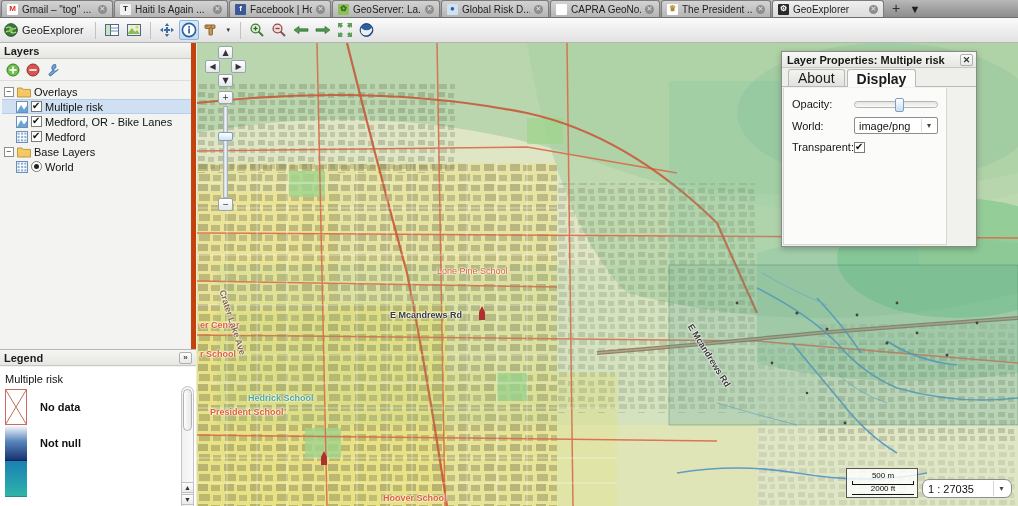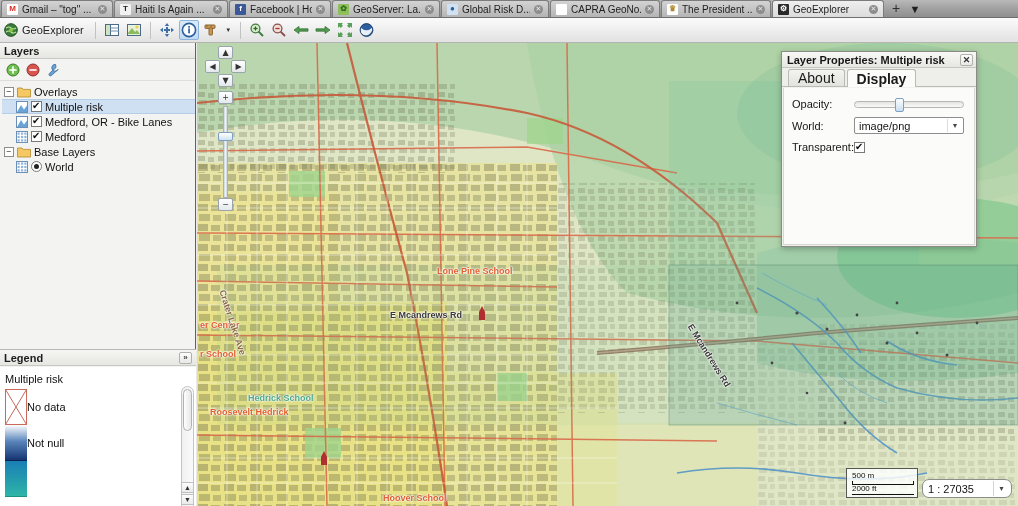--- a/index.html
+++ b/index.html
@@ -105,21 +105,21 @@
     position: absolute; left: 0; top: 43px;
     width: 1018px; height: 463px;
     background: #e9e9e9;
   }
 
   
   #leftpanel {
     position: absolute; left: 0; top: 0;
     width: 196px; height: 463px;
     background: #f3f3f1;
-    border-right: 1px solid #c2410c;
+    border-right: 5px solid #c2410c;
   }
   .panel-head {
     height: 16px;
     background: linear-gradient(to bottom,#f6f6f4,#e6e6e2);
     border-bottom: 1px solid #c8c8c4;
     display: flex; align-items: center;
     padding: 0 4px;
     font-size: 11px; font-weight: bold; color: #1c1c1c;
   }
   .panel-head .spacer { flex: 1; }
@@ -212,21 +212,21 @@
     padding-left: 5px;
   }
   .swatch-row {
     display: flex; align-items: center;
     height: 36px;
   }
   .swatch {
     width: 22px; height: 36px; flex: 0 0 22px;
   }
   .swatch-label {
-    font-size: 11px; color: #111;
+    margin-left: 13px; font-size: 11px; color: #111; font-weight: bold;
   }
   #legend-scroll {
     position: absolute; right: 2px; top: 19px;
     width: 13px; height: 136px;
     background: linear-gradient(to right,#f0f0f0,#fafafa);
     border: 1px solid #c4c4c4;
     border-radius: 7px;
   }
   #legend-thumb {
     position: absolute; left: 1px; top: 2px;
@@ -286,21 +286,21 @@
   
   #scalebox {
     position: absolute; right: 100px; bottom: 8px;
     width: 72px; height: 30px;
     background: rgba(255,255,255,0.82);
     border: 1px solid #555;
     font-size: 8px; color: #111;
   }
   .sb-line {
     position: absolute; left: 5px; width: 62px;
-    text-align: left;
+    text-align: center;
   }
   #sb-m { top: 2px; }
   #sb-ft { top: 15px; }
   #sb-bar-top {
     position: absolute; left: 5px; top: 12px;
     width: 62px; height: 4px;
     border-left: 1.5px solid #111; border-right: 1.5px solid #111;
     border-bottom: 1.5px solid #111;
   }
   #sb-bar-bot {
@@ -368,21 +368,21 @@
     background: linear-gradient(to bottom,#f3f3f0,#e2e2de);
   }
   .dlg-tab.active {
     background: #fbfbf9;
     font-weight: bold;
     position: relative; top: 1px;
     height: 18px;
   }
   #dlg-body {
     position: absolute; left: 1px; top: 36px;
-    width: 192px; height: 157px;
+    width: 164px; height: 157px;
     background: #fbfbf9;
     border: 1px solid #d6d6d2;
     border-top: none;
     padding: 10px 8px 0 8px;
     font-size: 11px; color: #161616;
   }
   .frm-row {
     display: flex; align-items: center;
     margin-bottom: 7px;
   }
@@ -848,24 +848,24 @@
       <g>
         <path d="M282 269 l3 -6 l3 6 z" fill="#b03030"></path>
         <rect x="282" y="269" width="6" height="8" fill="#b03030"></rect>
         <path d="M124 414 l3 -6 l3 6 z" fill="#b03030"></path>
         <rect x="124" y="414" width="6" height="8" fill="#b03030"></rect>
         <rect x="185" y="492" width="7" height="8" fill="#b03030"></rect>
       </g>
     </svg>
 
     <div id="map-labels">
-        <div style="position: absolute; left: 240px; top: 223px; font-size: 9px; font-weight: bold; white-space: nowrap; color: rgb(224, 96, 48); text-shadow: rgb(255, 255, 255) 0px 0px 2px, rgb(255, 255, 255) 0px 0px 2px, rgb(255, 255, 255) 0px 0px 2px; transform: rotate(0deg); transform-origin: left center;">Lone Pine School</div>
+        <div style="position: absolute; left: 240px; top: 223px; font-size: 9px; font-weight: normal; white-space: nowrap; color: rgb(224, 96, 48); text-shadow: rgb(255, 255, 255) 0px 0px 2px, rgb(255, 255, 255) 0px 0px 2px, rgb(255, 255, 255) 0px 0px 2px; transform: rotate(0deg); transform-origin: left center;">Lone Pine School</div>
         <div style="position: absolute; left: 193px; top: 267px; font-size: 9px; font-weight: bold; white-space: nowrap; color: rgb(58, 58, 58); text-shadow: rgb(255, 255, 255) 0px 0px 2px, rgb(255, 255, 255) 0px 0px 2px, rgb(255, 255, 255) 0px 0px 2px; transform: rotate(0deg); transform-origin: left center;">E Mcandrews Rd</div>
         <div style="position: absolute; left: 493px; top: 277px; font-size: 9px; font-weight: bold; white-space: nowrap; color: rgb(58, 58, 58); text-shadow: rgb(255, 255, 255) 0px 0px 2px, rgb(255, 255, 255) 0px 0px 2px, rgb(255, 255, 255) 0px 0px 2px; transform: rotate(58deg); transform-origin: left center;">E Mcandrews Rd</div>
-        <div style="position: absolute; left: 13px; top: 364px; font-size: 9px; font-weight: bold; white-space: nowrap; color: rgb(224, 96, 48); text-shadow: rgb(255, 255, 255) 0px 0px 2px, rgb(255, 255, 255) 0px 0px 2px, rgb(255, 255, 255) 0px 0px 2px; transform: rotate(0deg); transform-origin: left center;">Roosevelt Hedrick</div>
+        <div style="position: absolute; left: 13px; top: 364px; font-size: 9px; font-weight: bold; white-space: nowrap; color: rgb(224, 96, 48); text-shadow: rgb(255, 255, 255) 0px 0px 2px, rgb(255, 255, 255) 0px 0px 2px, rgb(255, 255, 255) 0px 0px 2px; transform: rotate(0deg); transform-origin: left center;">President School</div>
         <div style="position: absolute; left: 51px; top: 350px; font-size: 9px; font-weight: bold; white-space: nowrap; color: rgb(79, 169, 140); text-shadow: rgb(255, 255, 255) 0px 0px 2px, rgb(255, 255, 255) 0px 0px 2px, rgb(255, 255, 255) 0px 0px 2px; transform: rotate(0deg); transform-origin: left center;">Hedrick School</div>
         <div style="position: absolute; left: 186px; top: 450px; font-size: 9px; font-weight: bold; white-space: nowrap; color: rgb(224, 96, 48); text-shadow: rgb(255, 255, 255) 0px 0px 2px, rgb(255, 255, 255) 0px 0px 2px, rgb(255, 255, 255) 0px 0px 2px; transform: rotate(0deg); transform-origin: left center;">Hoover School</div>
         <div style="position: absolute; left: 3px; top: 306px; font-size: 9px; font-weight: bold; white-space: nowrap; color: rgb(224, 96, 48); text-shadow: rgb(255, 255, 255) 0px 0px 2px, rgb(255, 255, 255) 0px 0px 2px, rgb(255, 255, 255) 0px 0px 2px; transform: rotate(0deg); transform-origin: left center;">r School</div>
         <div style="position: absolute; left: 3px; top: 277px; font-size: 9px; font-weight: bold; white-space: nowrap; color: rgb(224, 96, 48); text-shadow: rgb(255, 255, 255) 0px 0px 2px, rgb(255, 255, 255) 0px 0px 2px, rgb(255, 255, 255) 0px 0px 2px; transform: rotate(0deg); transform-origin: left center;">er Center</div>
         <div style="position: absolute; left: 25px; top: 242px; font-size: 9px; font-weight: bold; white-space: nowrap; color: rgb(138, 106, 64); text-shadow: rgb(255, 255, 255) 0px 0px 2px, rgb(255, 255, 255) 0px 0px 2px, rgb(255, 255, 255) 0px 0px 2px; transform: rotate(72deg); transform-origin: left center;">Crater Lake Ave</div>
       </div>
 
     <div id="mapnav">
       <div class="navbtn" id="nav-up">▲</div>
       <div class="navbtn" id="nav-left">◀</div>

